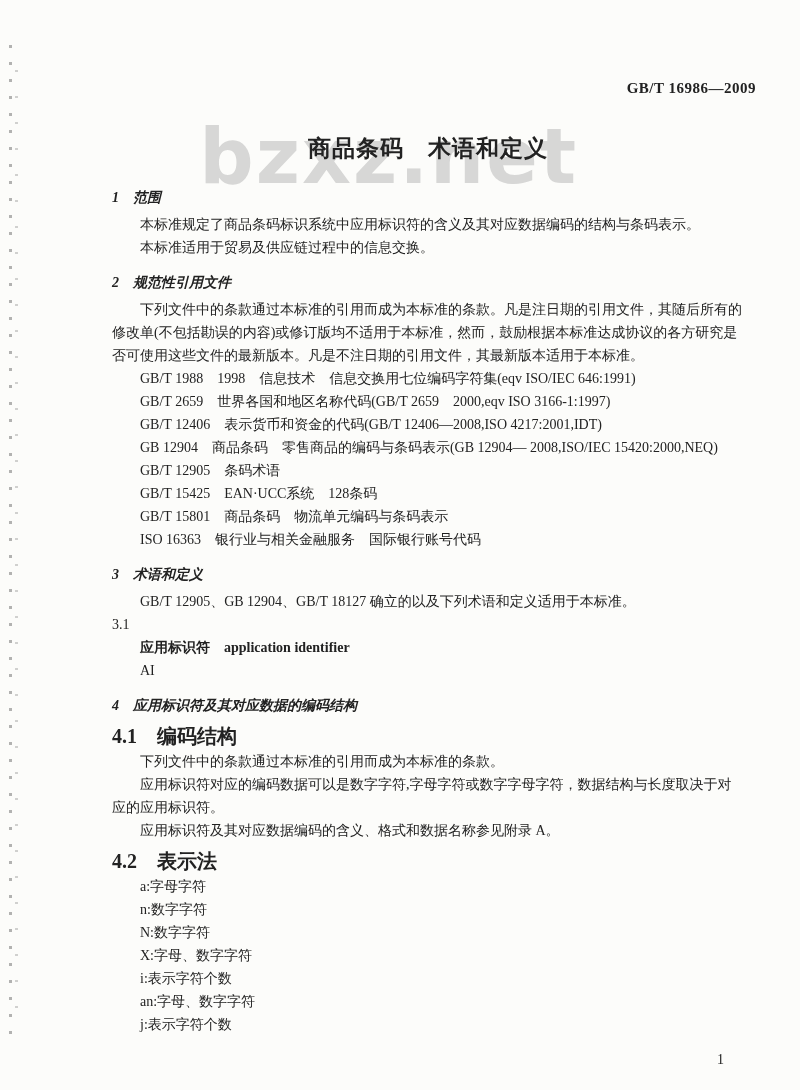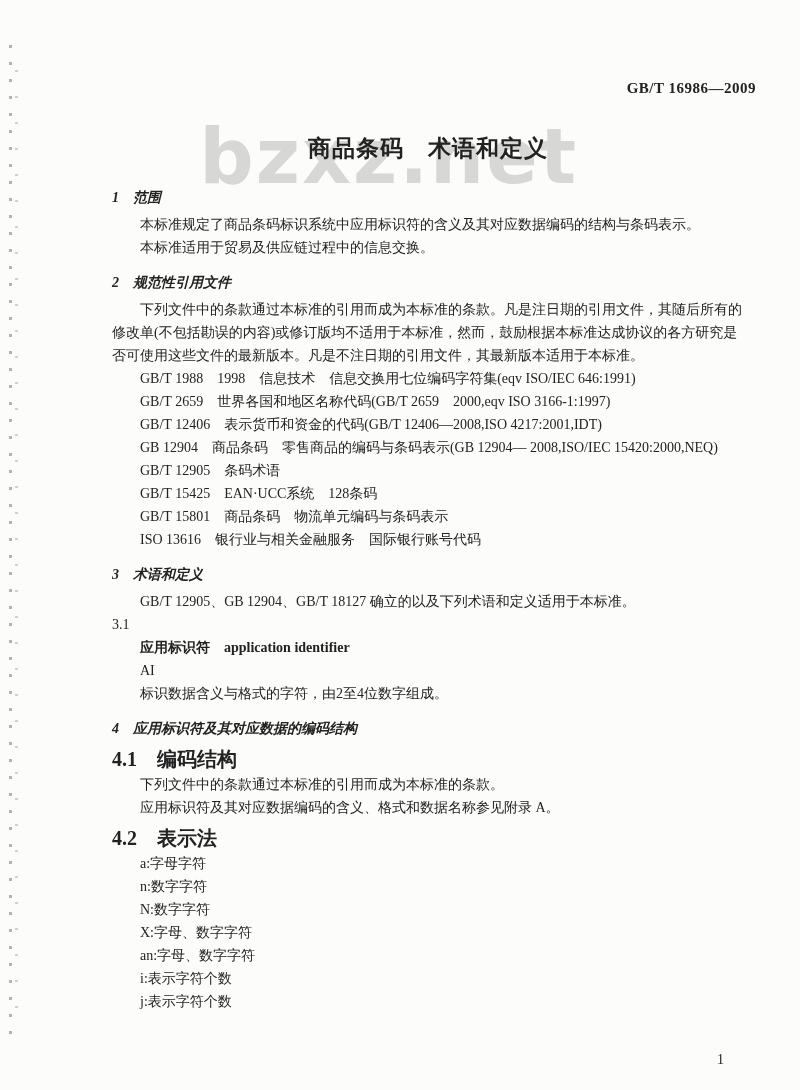--- a/index.html
+++ b/index.html
@@ -118,41 +118,41 @@
 
     <h2 class="sec-heading">2　规范性引用文件</h2>
     <p class="body">下列文件中的条款通过本标准的引用而成为本标准的条款。凡是注日期的引用文件，其随后所有的修改单(不包括勘误的内容)或修订版均不适用于本标准，然而，鼓励根据本标准达成协议的各方研究是否可使用这些文件的最新版本。凡是不注日期的引用文件，其最新版本适用于本标准。</p>
     <p class="body">GB/T 1988　1998　信息技术　信息交换用七位编码字符集(eqv ISO/IEC 646:1991)</p>
     <p class="body">GB/T 2659　世界各国和地区名称代码(GB/T 2659　2000,eqv ISO 3166-1:1997)</p>
     <p class="body">GB/T 12406　表示货币和资金的代码(GB/T 12406—2008,ISO 4217:2001,IDT)</p>
     <p class="body">GB 12904　商品条码　零售商品的编码与条码表示(GB 12904— 2008,ISO/IEC 15420:2000,NEQ)</p>
     <p class="body">GB/T 12905　条码术语</p>
     <p class="body">GB/T 15425　EAN·UCC系统　128条码</p>
     <p class="body">GB/T 15801　商品条码　物流单元编码与条码表示</p>
-    <p class="body">ISO 13616　银行业与相关金融服务　国际银行账号代码</p>
+    <p class="body">ISO 16363　银行业与相关金融服务　国际银行账号代码</p>
 
     <h2 class="sec-heading">3　术语和定义</h2>
     <p class="body">GB/T 12905、GB 12904、GB/T 18127 确立的以及下列术语和定义适用于本标准。</p>
     <p class="clause-no">3.1</p>
     <p class="body term">应用标识符　application identifier</p>
     <p class="body">AI</p>
-    <p class="body">标识数据含义与格式的字符，由2至4位数字组成。</p>
 
     <h2 class="sec-heading">4　应用标识符及其对应数据的编码结构</h2>
 
     <h3 class="sub-heading">4.1　编码结构</h3>
     <p class="body">下列文件中的条款通过本标准的引用而成为本标准的条款。</p>
+    <p class="body">应用标识符对应的编码数据可以是数字字符,字母字符或数字字母字符，数据结构与长度取决于对应的应用标识符。</p>
     <p class="body">应用标识符及其对应数据编码的含义、格式和数据名称参见附录 A。</p>
 
     <h3 class="sub-heading">4.2　表示法</h3>
     <p class="body">a:字母字符</p>
     <p class="body">n:数字字符</p>
     <p class="body">N:数字字符</p>
     <p class="body">X:字母、数字字符</p>
+    <p class="body">i:表示字符个数</p>
     <p class="body">an:字母、数字字符</p>
-    <p class="body">i:表示字符个数</p>
     <p class="body">j:表示字符个数</p>
 
   </div>
 
   <div class="page-number">1</div>
 
 </div>
 
 </body></html>

